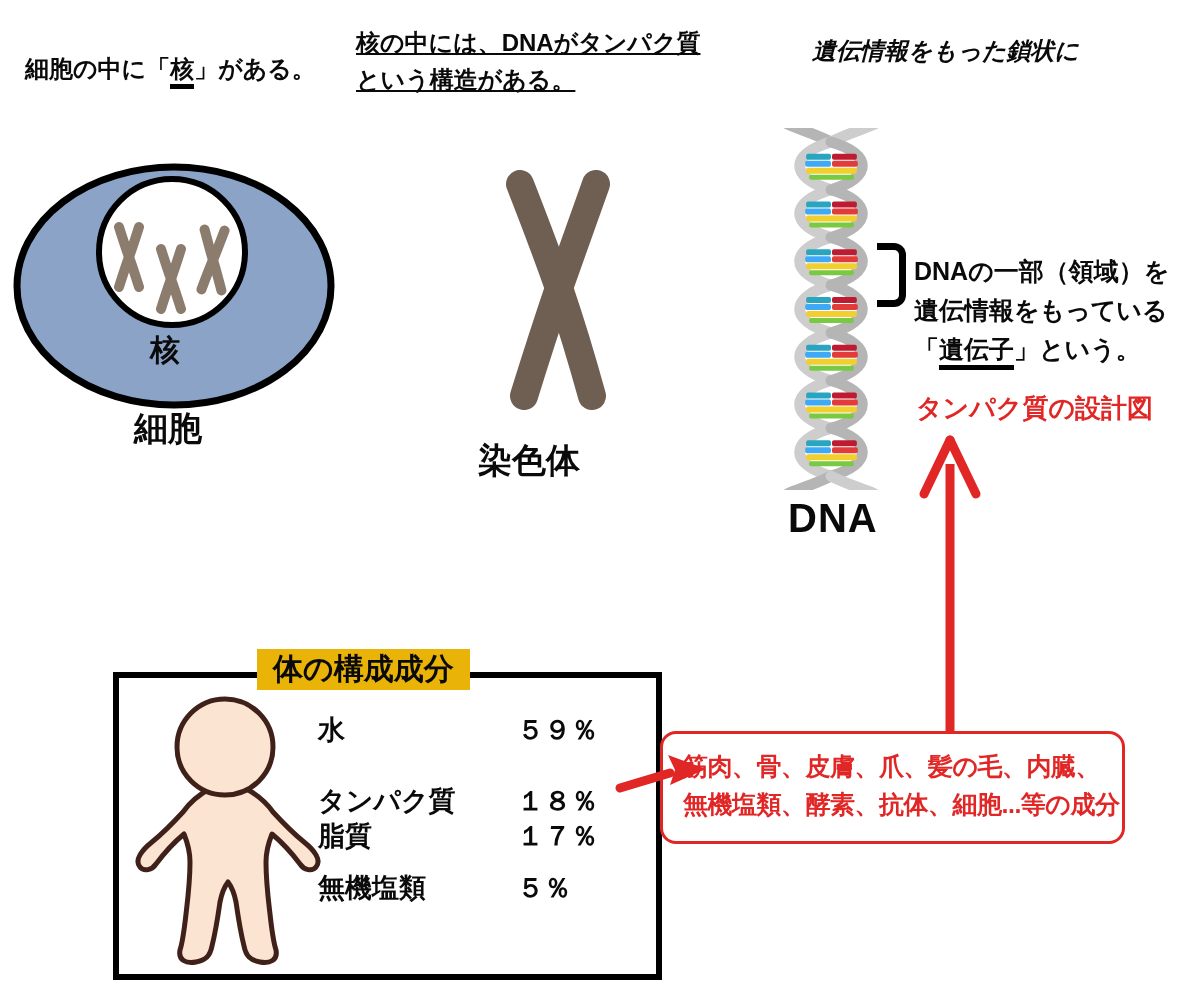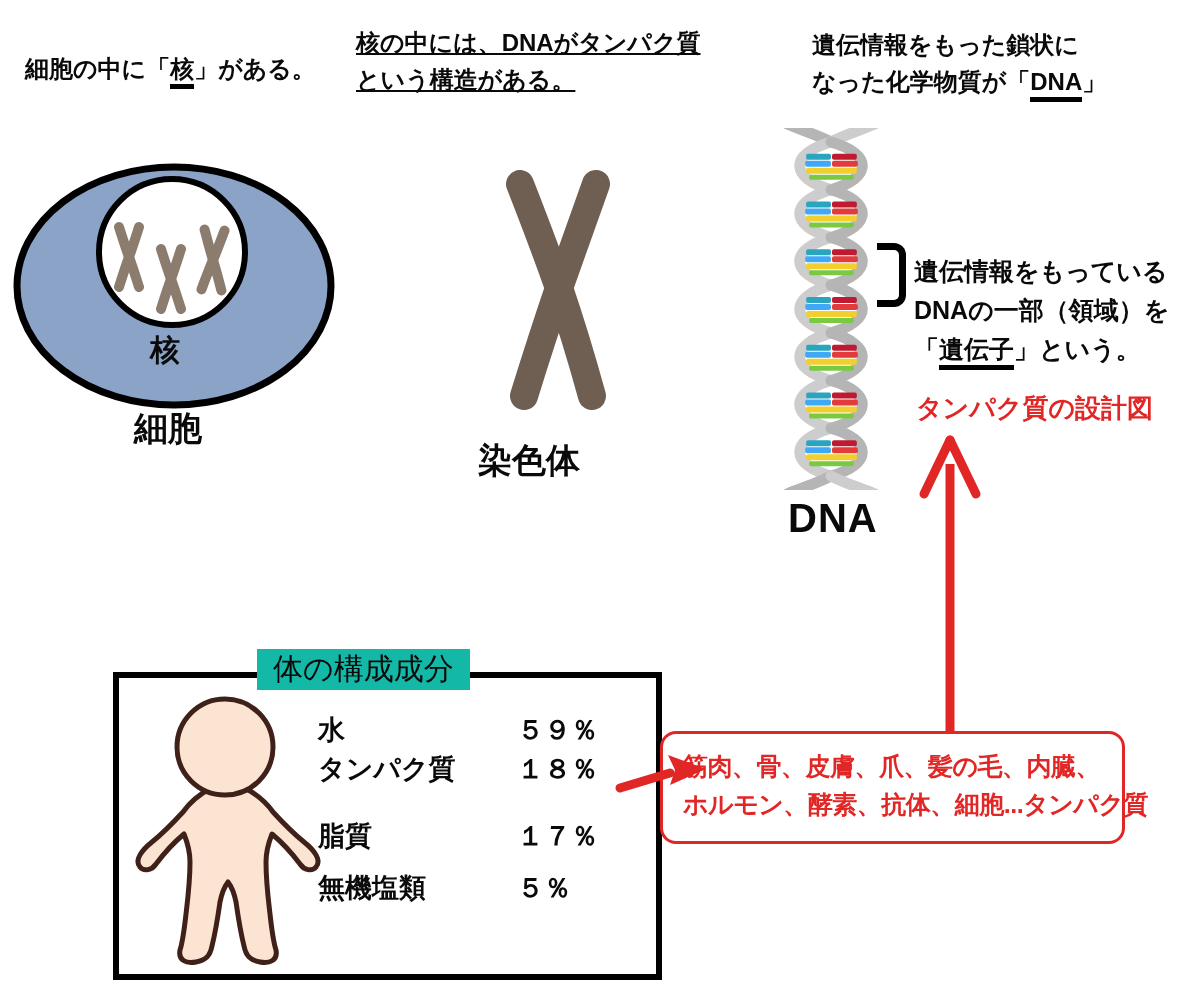--- a/index.html
+++ b/index.html
@@ -23,22 +23,22 @@
   .strand1{fill:none;stroke:#cdcdcd;stroke-width:11;stroke-linecap:round;}
   .strand2{fill:none;stroke:#b5b5b5;stroke-width:11;stroke-linecap:round;}
   .chromatid{fill:none;stroke:var(--chrom);stroke-width:28;stroke-linecap:round;}
   .minich{fill:none;stroke:var(--minichrom);stroke-width:10;stroke-linecap:round;}
   .bracket{
     position:absolute;width:22px;height:50px;
     border-top:7px solid #000;border-right:7px solid #000;border-bottom:7px solid #000;
     border-radius:0 12px 12px 0;
   }
   .bodybox{position:absolute;left:113px;top:672px;width:537px;height:296px;border:6px solid #000;}
-  .boxtitle{position:absolute;left:257px;top:649px;background:#14b8a6;padding:0 16px;
-    font-size:30px;font-weight:normal;white-space:nowrap;z-index:2;}
+  .boxtitle{position:absolute;left:257px;top:649px;background:#eab308;padding:0 16px;
+    font-size:30px;font-weight:bold;white-space:nowrap;z-index:2;}
   .trow{position:absolute;left:318px;width:300px;height:53px;font-size:27px;font-weight:bold;line-height:53px;}
   .trow .val{position:absolute;left:199px;top:0;}
   .trow .tlabel{position:absolute;left:0;top:0;}
   .redbox{
     position:absolute;left:660px;top:731px;width:465px;height:113px;box-sizing:border-box;
     border:3px solid var(--red);border-radius:16px;
     color:var(--red);font-weight:bold;font-size:25px;line-height:38px;letter-spacing:-0.5px;
     padding:13px 10px 0 20px;white-space:nowrap;
   }
 </style>
@@ -69,23 +69,22 @@
     <div>核の中には、DNAがタンパク質</div>
     <div>という構造がある。</div>
   </div>
 
   <svg style="position:absolute;left:482px;top:170px;" width="156" height="240" viewBox="0 0 156 240">
     <path class="chromatid" d="M38,14 Q60,70 77,118 Q94,168 110,226"></path>
     <path class="chromatid" d="M114,14 Q94,70 77,118 Q60,168 42,226"></path>
   </svg>
   <div class="lbl" style="left:478px;top:438px;font-size:34px;">染色体</div>
 
-  <div class="cap" style="left:812px;top:26px;">
+  <div class="cap" style="left:812px;top:32px;font-style:italic;">
     <div>遺伝情報をもった鎖状に</div>
-    <div><span>なった化学物質が「</span><span class="u">DNA</span><span>」</span></div>
   </div>
 
   <svg style="position:absolute;left:779px;top:128px;" width="104" height="362" viewBox="0 0 104 364">
     <defs>
       <g id="dnaseg">
         <path class="strand1" d="M52,0 C10,12 10,36 52,48"></path>
         <path class="strand2" d="M52,0 C94,12 94,36 52,48"></path>
         <rect x="27" y="12" width="25" height="6" rx="2" fill="#2aa5bf"></rect>
         <rect x="53" y="12" width="25" height="6" rx="2" fill="#bf1b30"></rect>
         <rect x="26" y="19" width="26" height="6" rx="2" fill="#3fa9f5"></rect>
@@ -103,22 +102,22 @@
     <use href="#dnaseg" y="206"></use>
     <use href="#dnaseg" y="254"></use>
     <use href="#dnaseg" y="302"></use>
     <path class="strand2" d="M52,350 C36,358 22,362 8,368"></path>
     <path class="strand1" d="M52,350 C68,358 82,362 96,368"></path>
   </svg>
   <div class="lbl" style="left:788px;top:496px;font-size:40px;letter-spacing:1px;">DNA</div>
 
   <div class="bracket" style="left:877px;top:243px;"></div>
   <div class="cap" style="left:914px;top:252px;font-size:25px;line-height:39px;">
+    <div>DNAの一部（領域）を</div>
     <div>遺伝情報をもっている</div>
-    <div>DNAの一部（領域）を</div>
     <div><span>「</span><span class="u">遺伝子</span><span>」という。</span></div>
   </div>
   <div class="lbl redtxt" style="left:884px;top:391px;font-size:26px;">タンパク質の設計図</div>
 
   <svg style="position:absolute;left:912px;top:432px;" width="76" height="306" viewBox="0 0 76 306">
     <line x1="38" y1="300" x2="38" y2="32" stroke="#e12726" stroke-width="9"></line>
     <path d="M38,8 L12,62" stroke="#e12726" stroke-width="9" stroke-linecap="round" fill="none"></path>
     <path d="M38,8 L64,62" stroke="#e12726" stroke-width="9" stroke-linecap="round" fill="none"></path>
   </svg>
 
@@ -127,36 +126,36 @@
 
   <svg style="position:absolute;left:128px;top:692px;" width="200" height="275" viewBox="0 0 200 275">
     <path fill="#fbe5d2" stroke="#40211a" stroke-width="5" stroke-linejoin="round" d="M83,96 C72,102 62,110 55,120 C44,132 34,142 24,150 C14,158 6,168 12,175 C16,180 24,178 28,172 C34,164 44,152 56,142 C60,152 62,160 62,170 C62,190 60,205 58,222 C56,240 54,252 52,258 C50,268 58,272 68,270 C78,268 82,264 84,254 C88,238 90,224 92,210 C94,200 97,194 100,190 C103,194 106,200 108,210 C110,224 112,238 116,254 C118,264 122,268 132,270 C142,272 150,268 148,258 C146,252 144,240 142,222 C140,205 138,190 138,170 C138,160 140,152 144,142 C156,152 166,164 172,172 C176,178 184,180 188,175 C194,168 186,158 176,150 C166,142 156,132 145,120 C138,110 128,102 117,96 C112,93 106,91 100,91 C94,91 88,93 83,96 Z"></path>
     <circle cx="97" cy="55" r="48" stroke="#40211a" stroke-width="5" fill="#fbe5d2"></circle>
   </svg>
 
   <div class="trow" style="top:704px;">
     <span class="tlabel">水</span>
     <span class="val">５９％</span>
   </div>
-  <div class="trow" style="top:743px;">
+  <div class="trow" style="top:775px;">
     <span class="tlabel">タンパク質</span>
     <span class="val">１８％</span>
   </div>
   <div class="trow" style="top:810px;">
     <span class="tlabel">脂質</span>
     <span class="val">１７％</span>
   </div>
   <div class="trow" style="top:862px;">
     <span class="tlabel">無機塩類</span>
     <span class="val">５％</span>
   </div>
 
   <svg style="position:absolute;left:614px;top:752px;" width="96" height="46" viewBox="0 0 96 46">
     <path d="M6,36 L56,21" stroke="#e12726" stroke-width="9" stroke-linecap="round" fill="none"></path>
     <polygon points="92,17 54,3 61,18 56,33" fill="#e12726"></polygon>
   </svg>
 
   <div class="redbox">
     <div>筋肉、骨、皮膚、爪、髪の毛、内臓、</div>
-    <div>ホルモン、酵素、抗体、細胞...タンパク質</div>
+    <div>無機塩類、酵素、抗体、細胞...等の成分</div>
   </div>
 
 </div>
 
 </body></html>

